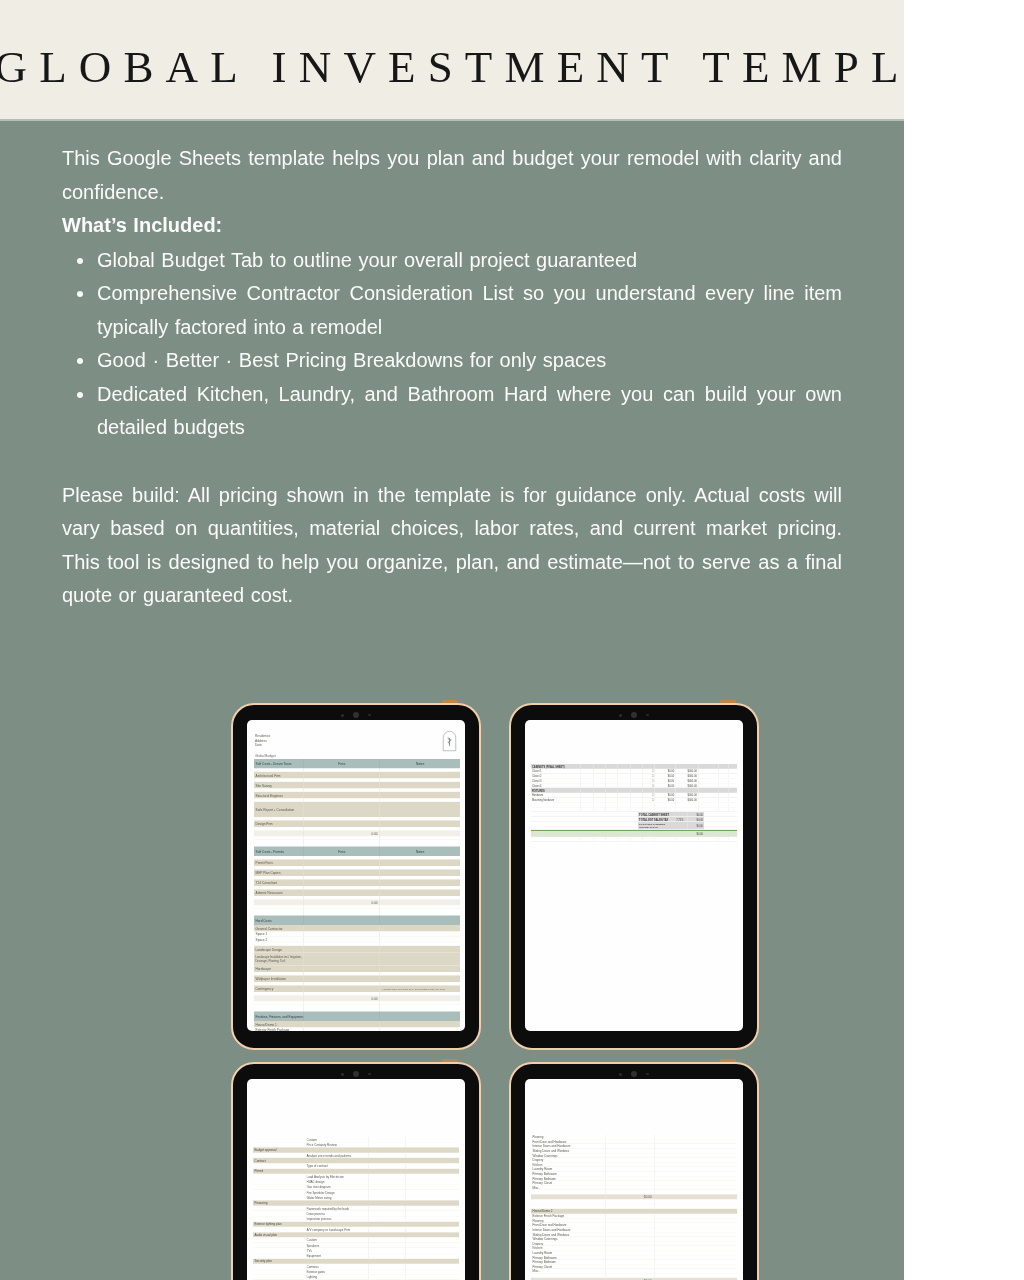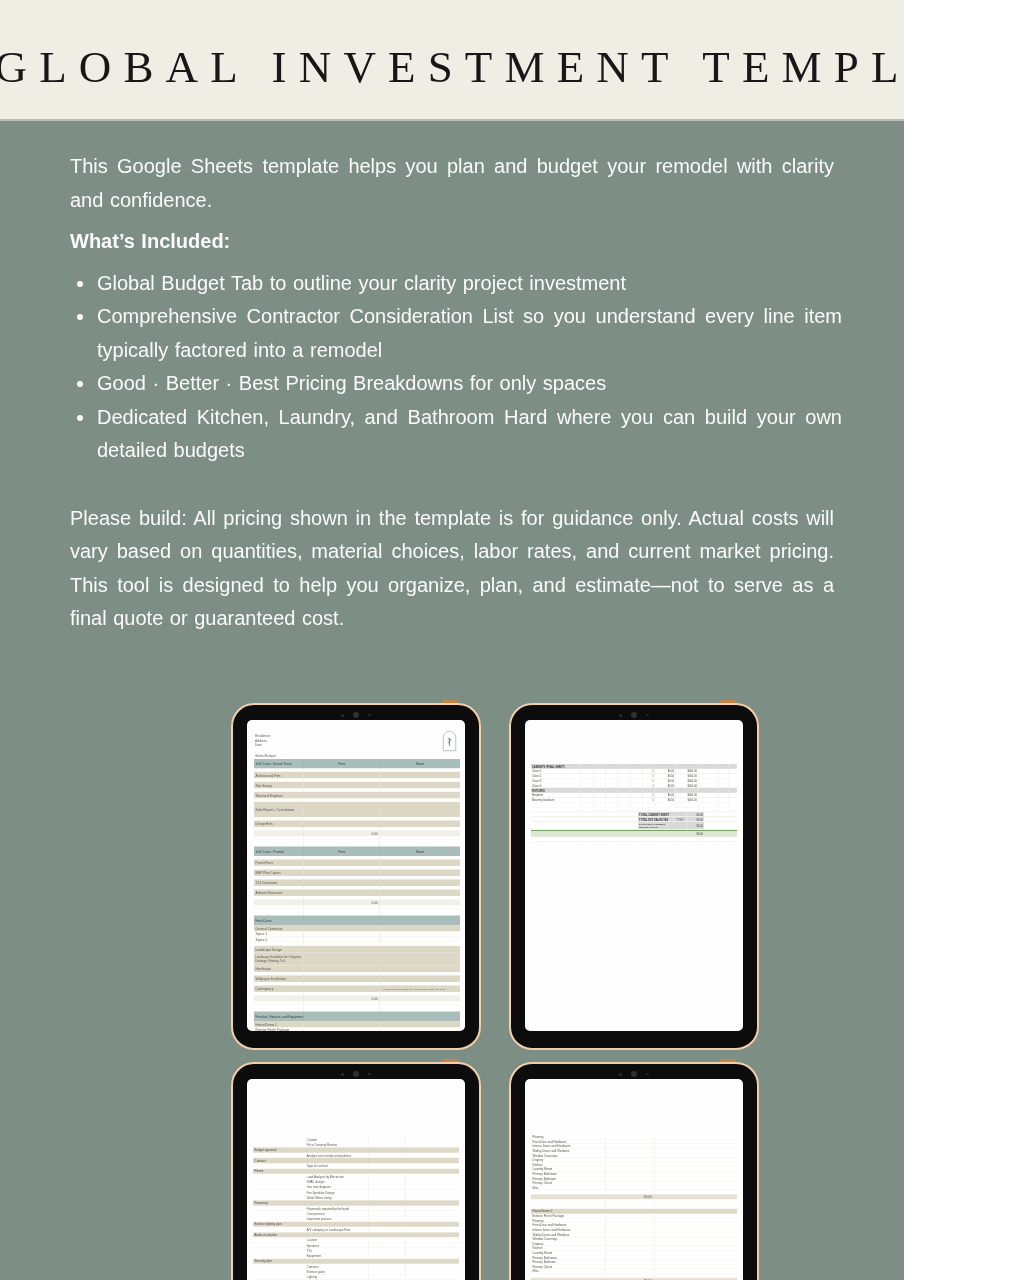--- a/index.html
+++ b/index.html
@@ -8,21 +8,21 @@
 
   
   .header-band{position:absolute;top:0;left:0;width:1024px;height:119px;background:#F0EDE5;
                border-bottom:2px solid #B7BCB4;display:flex;align-items:center;justify-content:center;}
   .title{font-family:"Liberation Serif","DejaVu Serif",serif;font-size:45px;font-weight:500;
          letter-spacing:0.27em;color:#171717;margin-top:14px;white-space:nowrap;}
 
   
   .content{position:absolute;left:62px;right:62px;top:142px;color:#FBFBF9;
            font-size:20px;line-height:33.5px;}
-  .content p{margin:8px;text-align:justify;word-spacing:1px;}
+  .content p{margin:0;text-align:justify;word-spacing:1px;}
   .included-heading{font-weight:bold;margin-top:35px;}
   ul.included{margin:1px 0 0 0;padding-left:34px;}
   ul.included li{text-align:justify;word-spacing:1px;padding-left:1px;}
   .note-par{margin-top:34px !important;}
 
   
   .tablet{position:absolute;width:250px;height:347px;}
   .power{position:absolute;top:-3px;right:23px;width:16px;height:8px;background:#C1874A;
          border-radius:2px;z-index:0;}
   .tab-body{position:relative;z-index:1;width:100%;height:100%;box-sizing:border-box;
@@ -116,21 +116,21 @@
 <div class="page">
 
   <div class="header-band">
     <div class="title">GLOBAL INVESTMENT TEMPLATE</div>
   </div>
 
   <div class="content">
     <p>This Google Sheets template helps you plan and budget your remodel with clarity and confidence.</p>
     <p class="included-heading">What’s Included:</p>
     <ul class="included">
-      <li>Global Budget Tab to outline your clarity project investment</li>
+      <li>Global Budget Tab to outline your overall project guaranteed</li>
       <li>Comprehensive Contractor Consideration List so you understand every line item typically factored into a remodel</li>
       <li>Good · Better · Best Pricing Breakdowns for only spaces</li>
       <li>Dedicated Kitchen, Laundry, and Bathroom Hard where you can build your own detailed budgets</li>
     </ul>
     <p class="note-par">Please build: All pricing shown in the template is for guidance only. Actual costs will vary based on quantities, material choices, labor rates, and current market pricing. This tool is designed to help you organize, plan, and estimate—not to serve as a final quote or guaranteed cost.</p>
   </div>
 
   <div class="tablet" style="left:231px;top:703px;">
     <div class="power"></div>
     <div class="tab-body">

